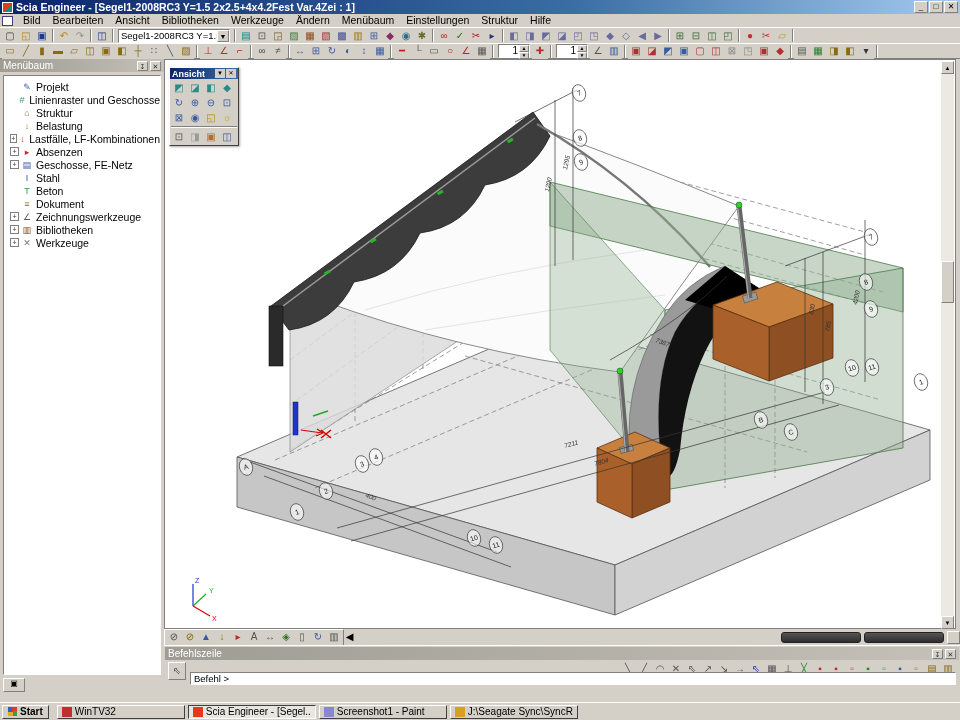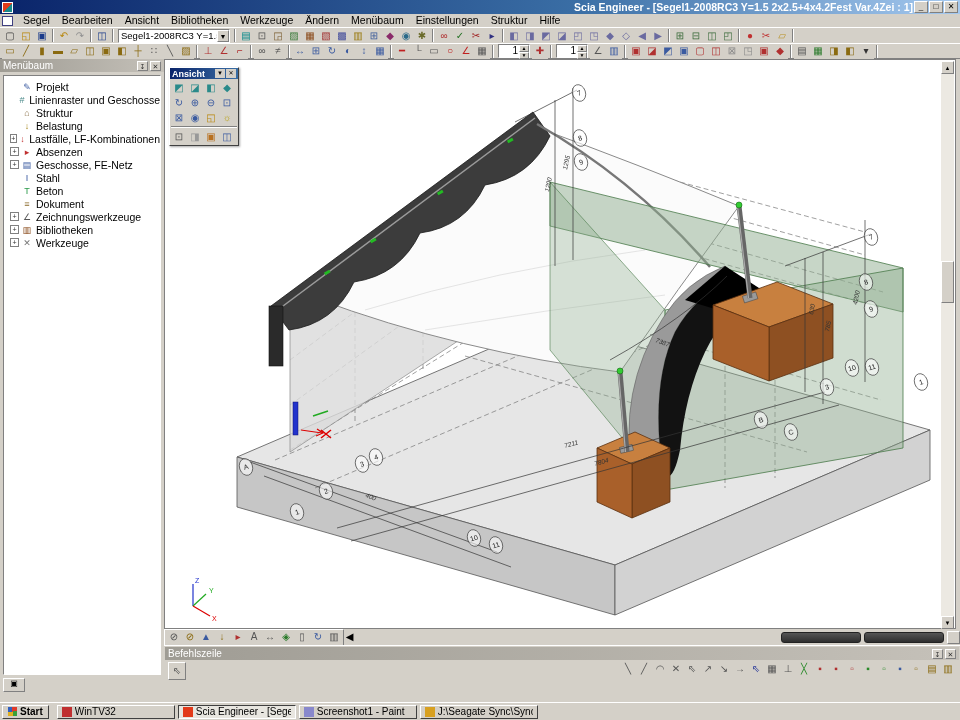--- a/index.html
+++ b/index.html
@@ -8,21 +8,21 @@
   #app { position:relative; width:960px; height:720px; background:#d4d0c8; }
 
   .raised { border:1px solid; border-color:#ffffff #808080 #808080 #ffffff; }
   .sunken { border:1px solid; border-color:#808080 #ffffff #ffffff #808080; }
 
   
   #titlebar { position:absolute; left:0; top:0; width:960px; height:14px;
     background:linear-gradient(90deg,#0a246a,#3a6ea5 60%,#a6caf0); display:flex; align-items:center; padding:0 2px; }
   #titlebar .app-ico { width:11px; height:11px; margin-right:3px;
     background:linear-gradient(135deg,#e23a1a 50%,#1a8a8a 50%); border:1px solid #fff; }
-  #titlebar .txt { color:#fff; font-weight:bold; font-size:10.5px; white-space:nowrap; overflow:hidden; flex:1;text-align:right; }
+  #titlebar .txt { color:#fff; font-weight:bold; font-size:10.5px; white-space:nowrap; overflow:hidden; flex:1; }
   .winbtn { width:14px; height:12px; background:#d4d0c8; font-size:8px; line-height:10px; text-align:center;
     margin-left:1px; color:#000; }
 
   
   #menubar { position:absolute; left:0; top:14px; width:960px; height:13px; display:flex; align-items:center; }
   #menubar .mdi-ico { width:11px; height:10px; margin:0 4px 0 2px; background:#fff; border:1px solid #404080; }
   .menu-item { padding:0 6px; height:13px; line-height:13px; font-size:10.5px; cursor:default; }
 
   
   .toolbar { position:absolute; width:960px; height:16px; display:flex; align-items:center; padding-left:2px;
@@ -110,21 +110,21 @@
   .status-cell { height:12px; border:1px solid; border-color:#808080 #fff #fff #808080; font-size:9.5px;
     padding:0 6px; line-height:11px; margin-right:2px; white-space:nowrap; }
 
   
   #taskbar { position:absolute; left:0; top:702px; width:960px; height:18px; background:#d4d0c8;
     border-top:1px solid #fff; display:flex; align-items:center; padding:0 2px; }
   #start-btn { display:flex; align-items:center; height:14px; padding:0 5px; background:#d4d0c8; font-weight:bold;
     font-size:10px; border:1px solid; border-color:#fff #404040 #404040 #fff; margin-right:8px; }
   #start-btn .flag { width:9px; height:9px; margin-right:3px;
     background:conic-gradient(#e03a2a 0 90deg,#3aa03a 90deg 180deg,#e0b020 180deg 270deg,#3060c0 270deg); }
-  .task { display:flex; align-items:center; height:14px; width:118px; padding:0 4px; margin-right:3px;
+  .task { display:flex; align-items:center; height:14px; width:128px; padding:0 4px; margin-right:3px;
     background:#d4d0c8; border:1px solid; border-color:#fff #404040 #404040 #fff; font-size:10px; }
   .task.active { background:#e8e6e0; border-color:#404040 #fff #fff #404040; }
   .task .tico { width:10px; height:10px; margin-right:3px; flex:none; }
   .task .tl { white-space:nowrap; overflow:hidden; }
 
   svg text.dim { font-size:6.5px; fill:#333; font-style:italic; }
   svg text.bub { font-size:7px; fill:#222; }
   svg text.triad-lbl { font-size:7px; }
 </style>
 </head>
@@ -135,21 +135,21 @@
   <div id="titlebar">
     <div class="app-ico"></div>
     <div class="txt">Scia Engineer - [Segel1-2008RC3 Y=1.5 2x2.5+4x4.2Fest Var.4Zei : 1]</div>
     <div class="winbtn raised">_</div>
     <div class="winbtn raised">□</div>
     <div class="winbtn raised">✕</div>
   </div>
 
   <div id="menubar">
     <div class="mdi-ico"></div>
-  <div class="menu-item">Segel</div>
+  <div class="menu-item">Bild</div>
       <div class="menu-item">Bearbeiten</div>
       <div class="menu-item">Ansicht</div>
       <div class="menu-item">Bibliotheken</div>
       <div class="menu-item">Werkzeuge</div>
       <div class="menu-item">Ändern</div>
       <div class="menu-item">Menübaum</div>
       <div class="menu-item">Einstellungen</div>
       <div class="menu-item">Struktur</div>
       <div class="menu-item">Hilfe</div>
     </div>
@@ -908,20 +908,21 @@
         <div class="tb-btn">
           <span style="color: rgb(138, 106, 16);">▫</span>
         </div>
         <div class="tb-btn">
           <span style="color: rgb(138, 106, 16);">▤</span>
         </div>
         <div class="tb-btn">
           <span style="color: rgb(138, 106, 16);">▥</span>
         </div>
       </div>
+    <input id="cmd-input" value="Befehl &gt;" style="">
   </div>
 
 
   <div id="taskbar">
     <div id="start-btn">
       <span class="flag"></span>
       <span>Start</span>
     </div>
     <div id="tasks" style="display:flex">
         <div class="task">

